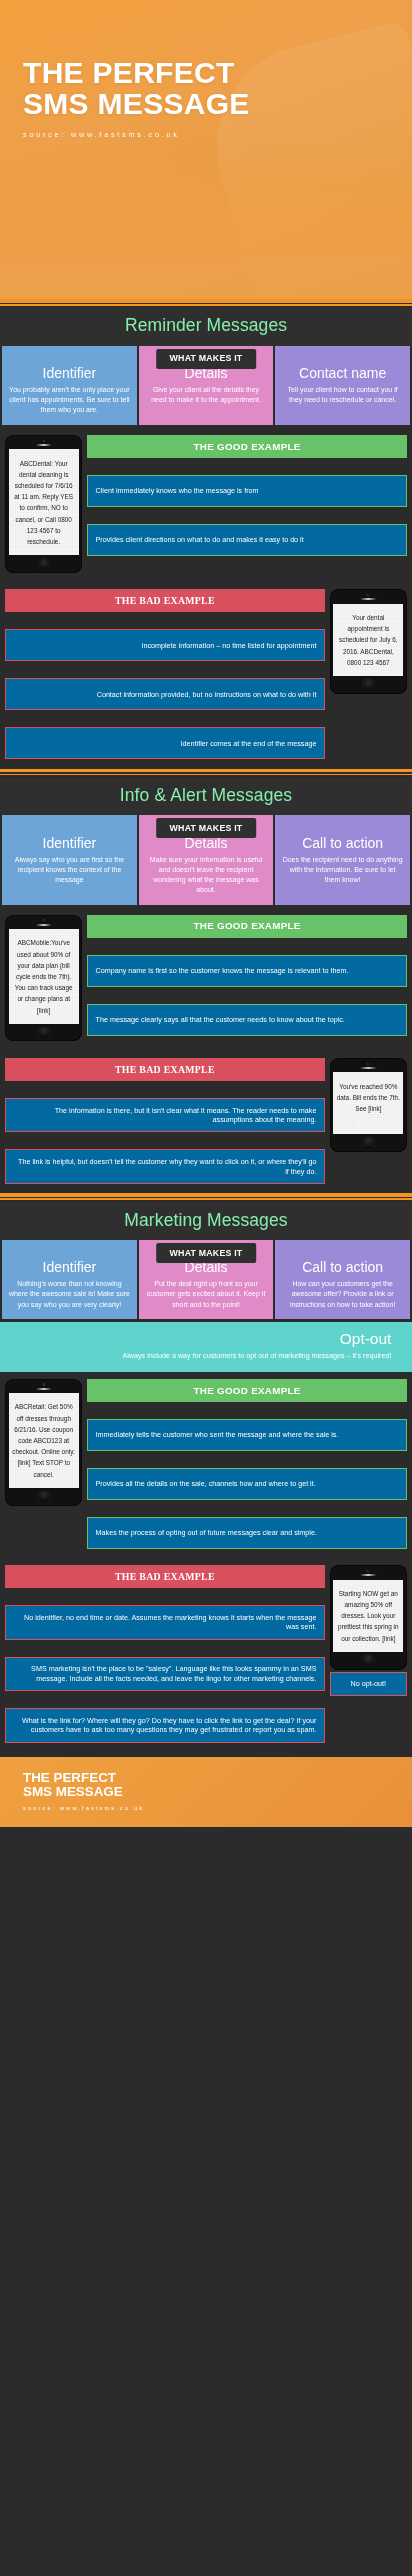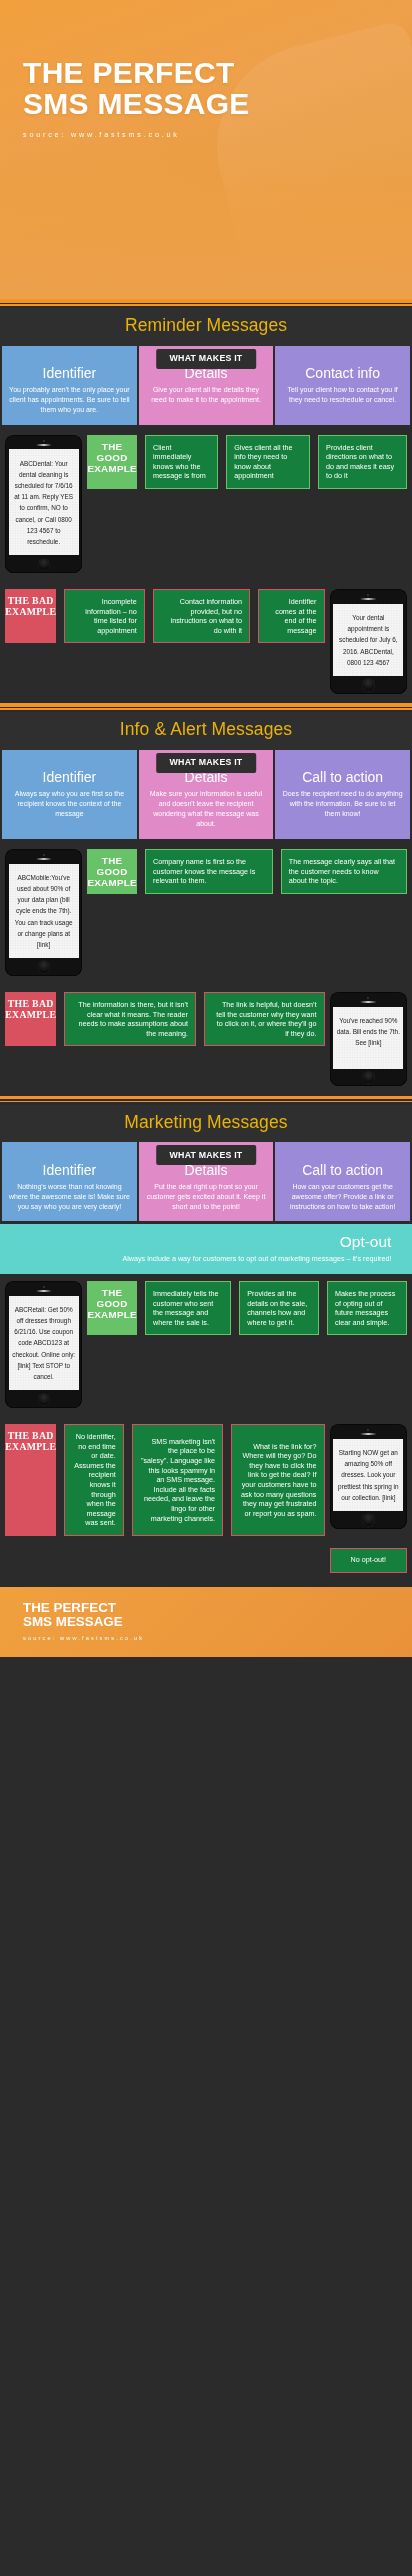--- a/index.html
+++ b/index.html
@@ -68,21 +68,21 @@
   .rule .r4 { height: 2.6px; background: #2b2b2b; }
 
   
   .sec-title {
     background: #2f2f2f;
     text-align: center;
     padding: 7.2px 0 9.3px;
     font-size: 17.5px;
     font-weight: normal;
     letter-spacing: 0.1px;
-    color: #eab308;
+    color: #86efac;
   }
 
   
   .cols-wrap { position: relative; background: #2b2b2b; padding: 0 2.1px 3.1px; }
   .cols { display: flex; gap: 2px; }
   .col { flex: 1; padding: 20.6px 6.2px 9.3px; text-align: center; }
   .col.blue   { background: #6ea5d8; }
   .col.pink   { background: #e08ac8; }
   .col.purple { background: #9b8ad8; }
   .col h3 { font-size: 14px; font-weight: normal; margin-bottom: 4.1px; line-height: 1.05; }
@@ -102,36 +102,36 @@
     z-index: 4;
     white-space: nowrap;
   }
 
   
   .ex { position: relative; padding: 7.2px 5.2px 9.3px; background: #2b2b2b; }
   .ex-row { display: flex; gap: 5.2px; align-items: flex-start; }
   .ex-row.phone-left  { flex-direction: row; }
   .ex-row.phone-right { flex-direction: row-reverse; }
 
-  .ex-main { flex: 1; display: flex; flex-direction: row; gap: 8px; }
+  .ex-main { flex: 1; display: flex; flex-direction: column; gap: 17px; }
 
   .ex-head {
     text-align: center;
     font-size: 9.8px;
     font-weight: bold;
     letter-spacing: 0.3px;
     padding: 5.7px 0 6.2px;
     color: #fff;
   }
   .ex-head.good { background: #68c368; }
   .ex-head.bad  { background: #d9505f; font-family: Liberation Serif, serif; }
 
   .callout {
     border: 1.5px solid #68c368;
-    background: #15803d;
+    background: #0369a1;
     padding: 6.7px 7.2px;
     font-size: 7.2px;
     line-height: 1.33;
     min-height: 32px;
     display: flex;
     align-items: center;
   }
   .callout.bad { border-color: #d9505f; justify-content: flex-end; text-align: right; }
   .callout.good { justify-content: flex-start; text-align: left; }
 
@@ -223,38 +223,37 @@
     <div class="cols">
       <div class="col blue">
         <h3>Identifier</h3>
         <p>You probably aren't the only place your client has appointments. Be sure to tell them who you are.</p>
       </div>
       <div class="col pink">
         <h3>Details</h3>
         <p>Give your client all the details they need to make it to the appointment.</p>
       </div>
       <div class="col purple">
-        <h3>Contact info</h3>
+        <h3>Contact name</h3>
         <p>Tell your client how to contact you if they need to reschedule or cancel.</p>
       </div>
     </div>
   </div>
 
   <div class="ex">
     <div class="ex-row phone-left">
       <div class="phone">
         <div class="cam"></div>
         <div class="spk"></div>
         <div class="screen">ABCDental: Your dental cleaning is scheduled for 7/6/16 at 11 am. Reply YES to confirm, NO to cancel, or Call 0800 123 4567 to reschedule.</div>
         <div class="home"></div>
       </div>
       <div class="ex-main">
         <div class="ex-head good">THE GOOD EXAMPLE</div>
         <div class="callout good">Client immediately knows who the message is from</div>
-        <div class="callout good">Gives client all the info they need to know about appointment</div>
         <div class="callout good">Provides client directions on what to do and makes it easy to do it</div>
       </div>
     </div>
   </div>
 
   <div class="ex">
     <div class="ex-row phone-right">
       <div class="phone">
         <div class="cam"></div>
         <div class="spk"></div>
@@ -373,32 +372,32 @@
         <div class="ex-head good">THE GOOD EXAMPLE</div>
         <div class="callout good">Immediately tells the customer who sent the message and where the sale is.</div>
         <div class="callout good">Provides all the details on the sale, channels how and where to get it.</div>
         <div class="callout good">Makes the process of opting out of future messages clear and simple.</div>
       </div>
     </div>
   </div>
 
   <div class="ex">
     <div class="ex-row phone-right">
-      <div style="flex:0 0 77px; display:flex; flex-direction:column; gap:19px;">
+      <div style="flex:0 0 77px; display:flex; flex-direction:column; gap:2px;">
         <div class="phone">
           <div class="cam"></div>
           <div class="spk"></div>
           <div class="screen">Starting NOW  get an amazing 50% off dresses. Look your prettiest this spring in our collection.  [link]</div>
           <div class="home"></div>
         </div>
         <div class="callout bad" style="justify-content:center; text-align:center; min-height:24px;">No opt-out!</div>
       </div>
       <div class="ex-main">
         <div class="ex-head bad">THE BAD EXAMPLE</div>
-        <div class="callout bad">No identifier, no end time or date. Assumes the recipient knows it through when the message was sent.</div>
+        <div class="callout bad">No identifier, no end time or date. Assumes the marketing knows it starts when the message was sent.</div>
         <div class="callout bad">SMS marketing isn't the place to be "salesy". Language like this looks spammy in an SMS message. Include all the facts needed, and leave the lingo for other marketing channels.</div>
         <div class="callout bad">What is the link for? Where will they go? Do they have to click the link to get the deal? If your customers have to ask too many questions they may get frustrated or report you as spam.</div>
       </div>
     </div>
   </div>
 
   <div class="spacer"></div>
 
   <div class="footer">
     <h2>

